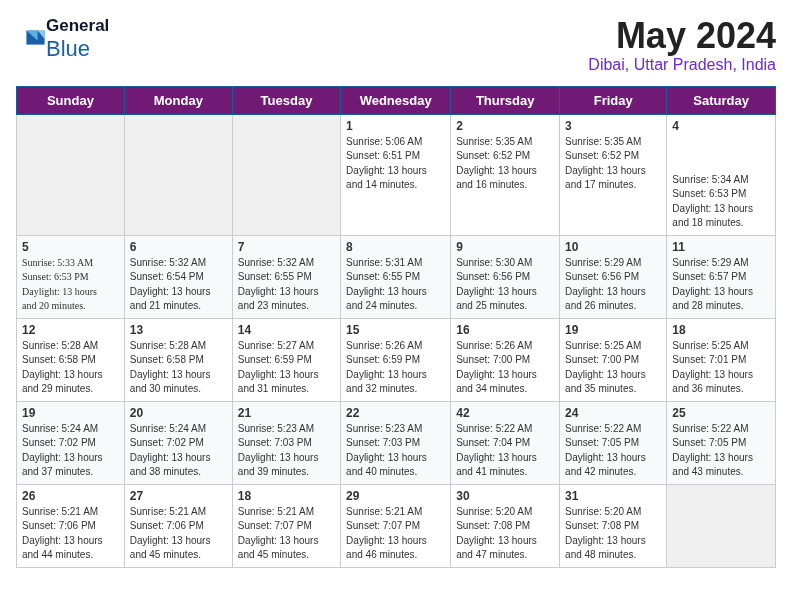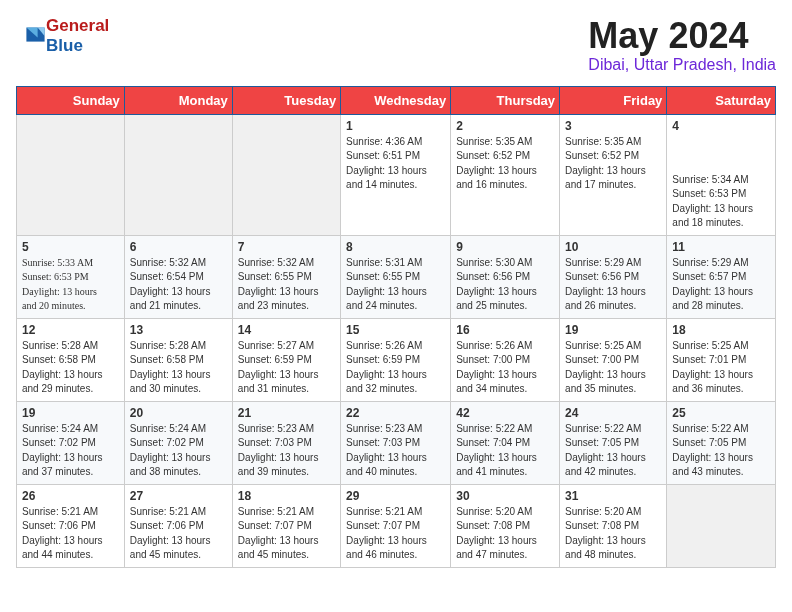--- a/index.html
+++ b/index.html
@@ -19,43 +19,43 @@
     .logo {
       display: flex;
       align-items: center;
     }
     .logo-icon {
       width: 28px;
       height: 28px;
       margin-left: 2px;
     }
     .title-block {
-      text-align: left;
+      text-align: right;
     }
     .month-year {
       font-size: 36px;
       font-weight: bold;
       color: #222;
       line-height: 1.1;
     }
     .location {
       font-size: 16px;
       color: #6d28d9;
     }
     .calendar {
       width: 100%;
       border-collapse: collapse;
       border: 1px solid #ccc;
     }
     .calendar th {
-      background-color: #ef4444;
+      background-color: #701a75;
       color: #fff;
       font-size: 13px;
       padding: 6px 4px;
-      text-align: right;
+      text-align: center;
       border: 1px solid #1e5a9a;
     }
     .calendar td {
       vertical-align: top;
       border: 1px solid #ccc;
       padding: 4px 5px;
       font-size: 10.5px;
       color: #333;
       width: 113px;
       min-height: 80px;
@@ -83,22 +83,22 @@
 <body>
 
 <div class="header">
   <div class="logo">
     <svg class="logo-icon" viewBox="0 0 40 40" xmlns="http://www.w3.org/2000/svg">
       <polygon points="12,8 38,8 38,28 12,28" fill="#1a5fa8"></polygon>
       <polygon points="12,8 28,8 28,22" fill="#5baee0"></polygon>
       <polygon points="28,8 38,8 38,20" fill="#8dcaf0"></polygon>
     </svg>
     <div>
-      <span style="font-size:17px;font-weight:bold;color:#b91c1c;">General</span><br>
-      <span style="font-size:17px;font-weight:bold;color:#1a5fa8;">Blue</span>
+      <span style="font-size:17px;font-weight:bold;color:#0f172a;">General</span><br>
+      <span style="font-size:22px;font-weight:normal;color:#1a5fa8;">Blue</span>
     </div>
   </div>
   <div class="title-block">
     <div class="month-year">May 2024</div>
     <div class="location">Dibai, Uttar Pradesh, India</div>
   </div>
 </div>
 
 <table class="calendar">
   <thead>
@@ -112,21 +112,21 @@
         <th>Saturday</th>
       </tr>
   </thead>
   <tbody id="calendar-body">
   <tr>
         <td class="empty-cell"></td>
         <td class="empty-cell"></td>
         <td class="empty-cell"></td>
         <td>
           <span class="day-number">1</span>
-          <div class="cell-content" style="white-space: pre-line;">Sunrise: 4:36 AM
+          <div class="cell-content" style="white-space: pre-line;">Sunrise: 5:06 AM
 Sunset: 6:51 PM
 Daylight: 13 hours
 and 14 minutes.</div>
         </td>
         <td>
           <span class="day-number">2</span>
           <div class="cell-content" style="white-space: pre-line;">Sunrise: 5:35 AM
 Sunset: 6:52 PM
 Daylight: 13 hours
 and 16 minutes.</div>

